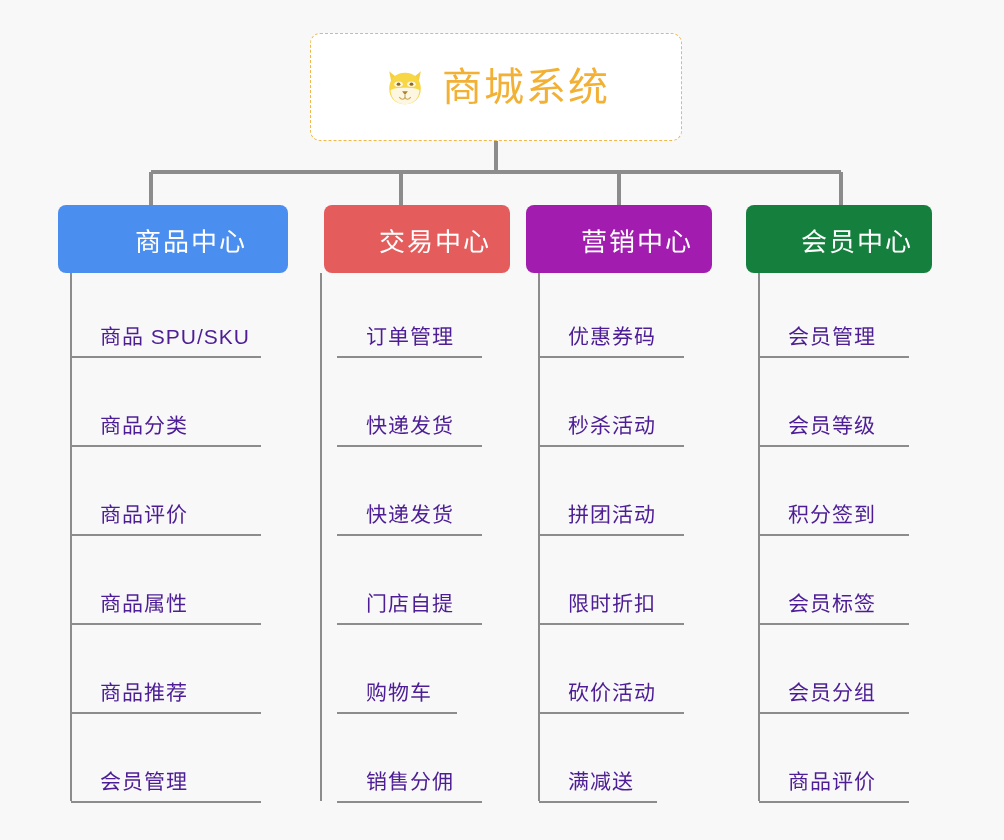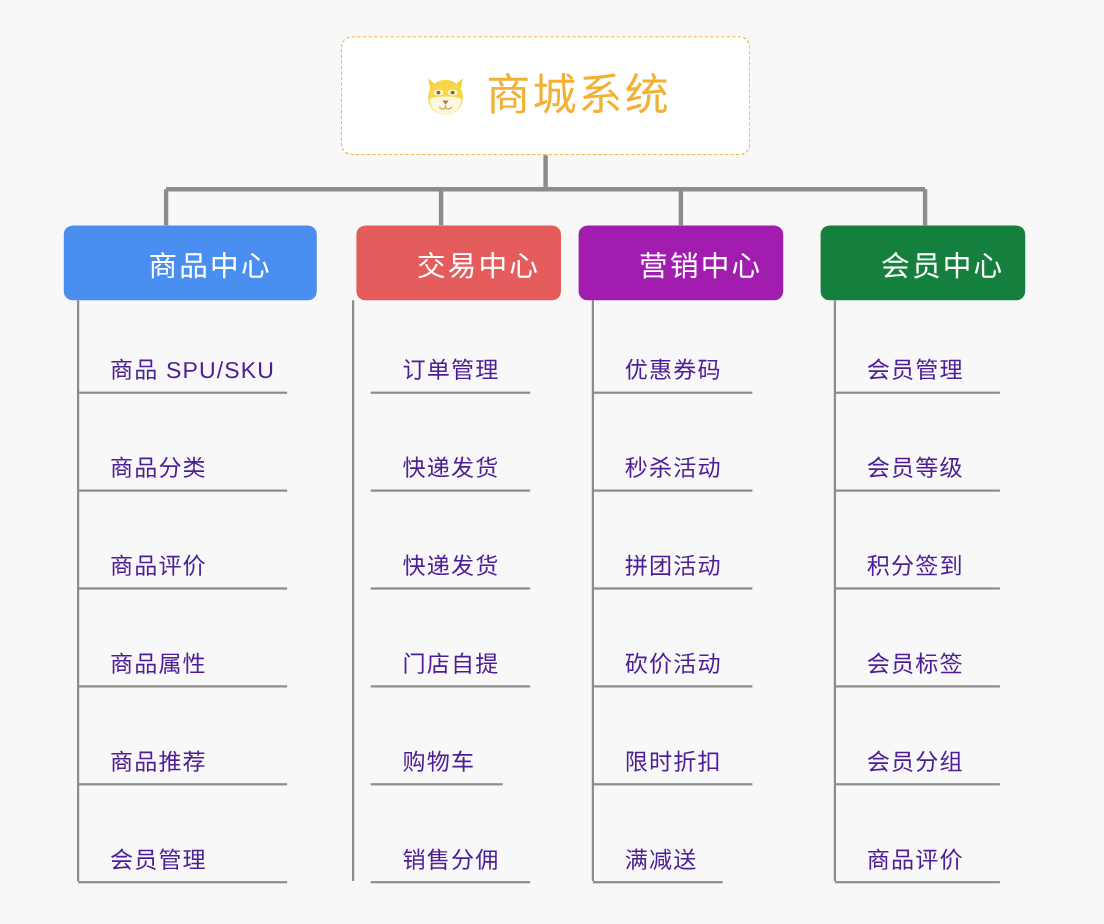--- a/index.html
+++ b/index.html
@@ -236,25 +236,25 @@
       </li>
       <li class="leaf-item">
         <span class="leaf-label">秒杀活动</span>
         <span class="leaf-underline"></span>
       </li>
       <li class="leaf-item">
         <span class="leaf-label">拼团活动</span>
         <span class="leaf-underline"></span>
       </li>
       <li class="leaf-item">
+        <span class="leaf-label">限时折扣</span>
+        <span class="leaf-underline"></span>
+      </li>
+      <li class="leaf-item">
         <span class="leaf-label">砍价活动</span>
-        <span class="leaf-underline"></span>
-      </li>
-      <li class="leaf-item">
-        <span class="leaf-label">限时折扣</span>
         <span class="leaf-underline"></span>
       </li>
       <li class="leaf-item">
         <span class="leaf-label">满减送</span>
         <span class="leaf-underline"></span>
       </li>
     </ul>
   </div>
 
   <div class="column col-3">

